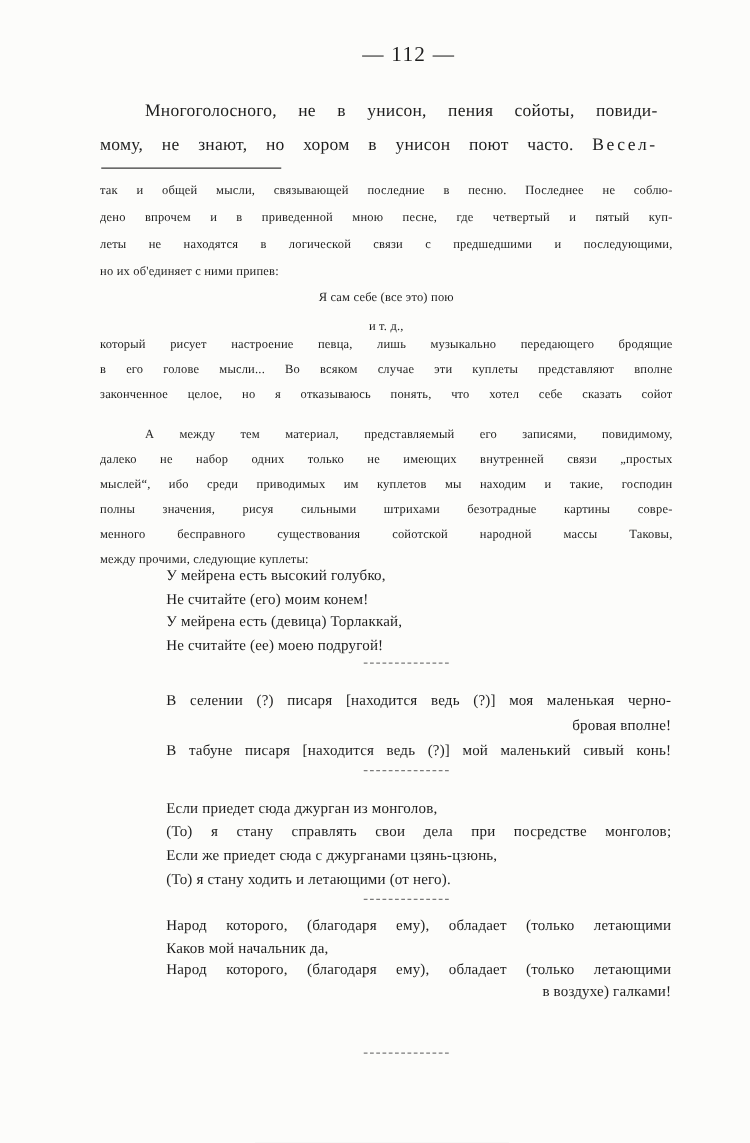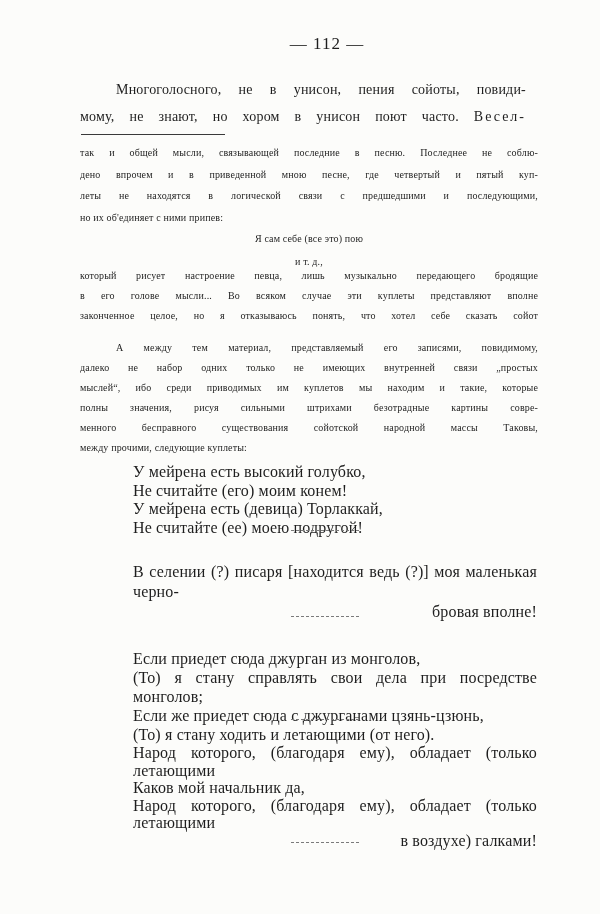--- a/index.html
+++ b/index.html
@@ -45,21 +45,21 @@
     position: absolute; top: 134px; left: 1px; width: 144px;
     border-top: 1.4px solid #3a3a3a; height: 0;
   }
   
   .fn { font-size: 10px; letter-spacing: 0.15px; }
   .fn-para1 { position: absolute; top: 142px; left: 0; width: 458px; line-height: 21.5px; }
   .refrain  { position: absolute; top: 228px; left: 0; width: 458px; line-height: 22.5px; }
   .fn-para2 { position: absolute; top: 266px; left: 0; width: 458px; line-height: 20px; }
   .fn-para3 { position: absolute; top: 338px; left: 0; width: 458px; line-height: 20px; }
   
-  .verse { position: absolute; left: 53px; width: 404px; font-size: 16px; letter-spacing: 0.15px; margin-top: 12px; }
+  .verse { position: absolute; left: 53px; width: 404px; font-size: 12px; letter-spacing: 0.15px; }
   .verse1 { top: 451px; line-height: 18.5px; }
   .verse2 { top: 550px; line-height: 20px; }
   .verse3 { top: 637px; line-height: 19px; }
   .verse4 { top: 732px; line-height: 17.5px; }
   
   .verse-divider {
     position: absolute; left: 211px; width: 68px; height: 0;
     border-top: 1px dashed #7a7a7a;
   }
   .vd1 { top: 530px; }
@@ -96,38 +96,39 @@
 
     <div class="fn fn-para2">
       <div class="jline">который рисует настроение певца, лишь музыкально передающего бродящие</div>
       <div class="jline">в его голове мысли... Во всяком случае эти куплеты представляют вполне</div>
       <div class="jline">законченное целое, но я отказываюсь понять, что хотел себе сказать сойот</div>
     </div>
 
     <div class="fn fn-para3">
       <div class="jline indent">А между тем материал, представляемый его записями, повидимому,</div>
       <div class="jline">далеко не набор одних только не имеющих внутренней связи „простых</div>
-      <div class="jline">мыслей“, ибо среди приводимых им куплетов мы находим и такие, которые</div>
+      <div class="jline">мыслей“, ибо среди приводимых им куплетов мы находим и такие, господин</div>
       <div class="jline">полны значения, рисуя сильными штрихами безотрадные картины совре-</div>
       <div class="jline">менного бесправного существования сойотской народной массы Таковы,</div>
       <div class="lline">между прочими, следующие куплеты:</div>
     </div>
 
     <div class="verse verse1">
       <div class="lline">У мейрена есть высокий голубко,</div>
       <div class="lline">Не считайте (его) моим конем!</div>
       <div class="lline">У мейрена есть (девица) Торлаккай,</div>
       <div class="lline">Не считайте (ее) моею подругой!</div>
     </div>
 
     <div class="verse-divider vd1"></div>
 
     <div class="verse verse2">
       <div class="jline">В селении (?) писаря [находится ведь (?)] моя маленькая черно-</div>
       <div class="rline">бровая вполне!</div>
+      <div class="jline">В табуне писаря [находится ведь (?)] мой маленький сивый конь!</div>
     </div>
 
     <div class="verse-divider vd2"></div>
 
     <div class="verse verse3">
       <div class="lline">Если приедет сюда джурган из монголов,</div>
       <div class="jline">(То) я стану справлять свои дела при посредстве монголов;</div>
       <div class="lline">Если же приедет сюда с джурганами цзянь-цзюнь,</div>
       <div class="lline">(То) я стану ходить и летающими (от него).</div>
     </div>

